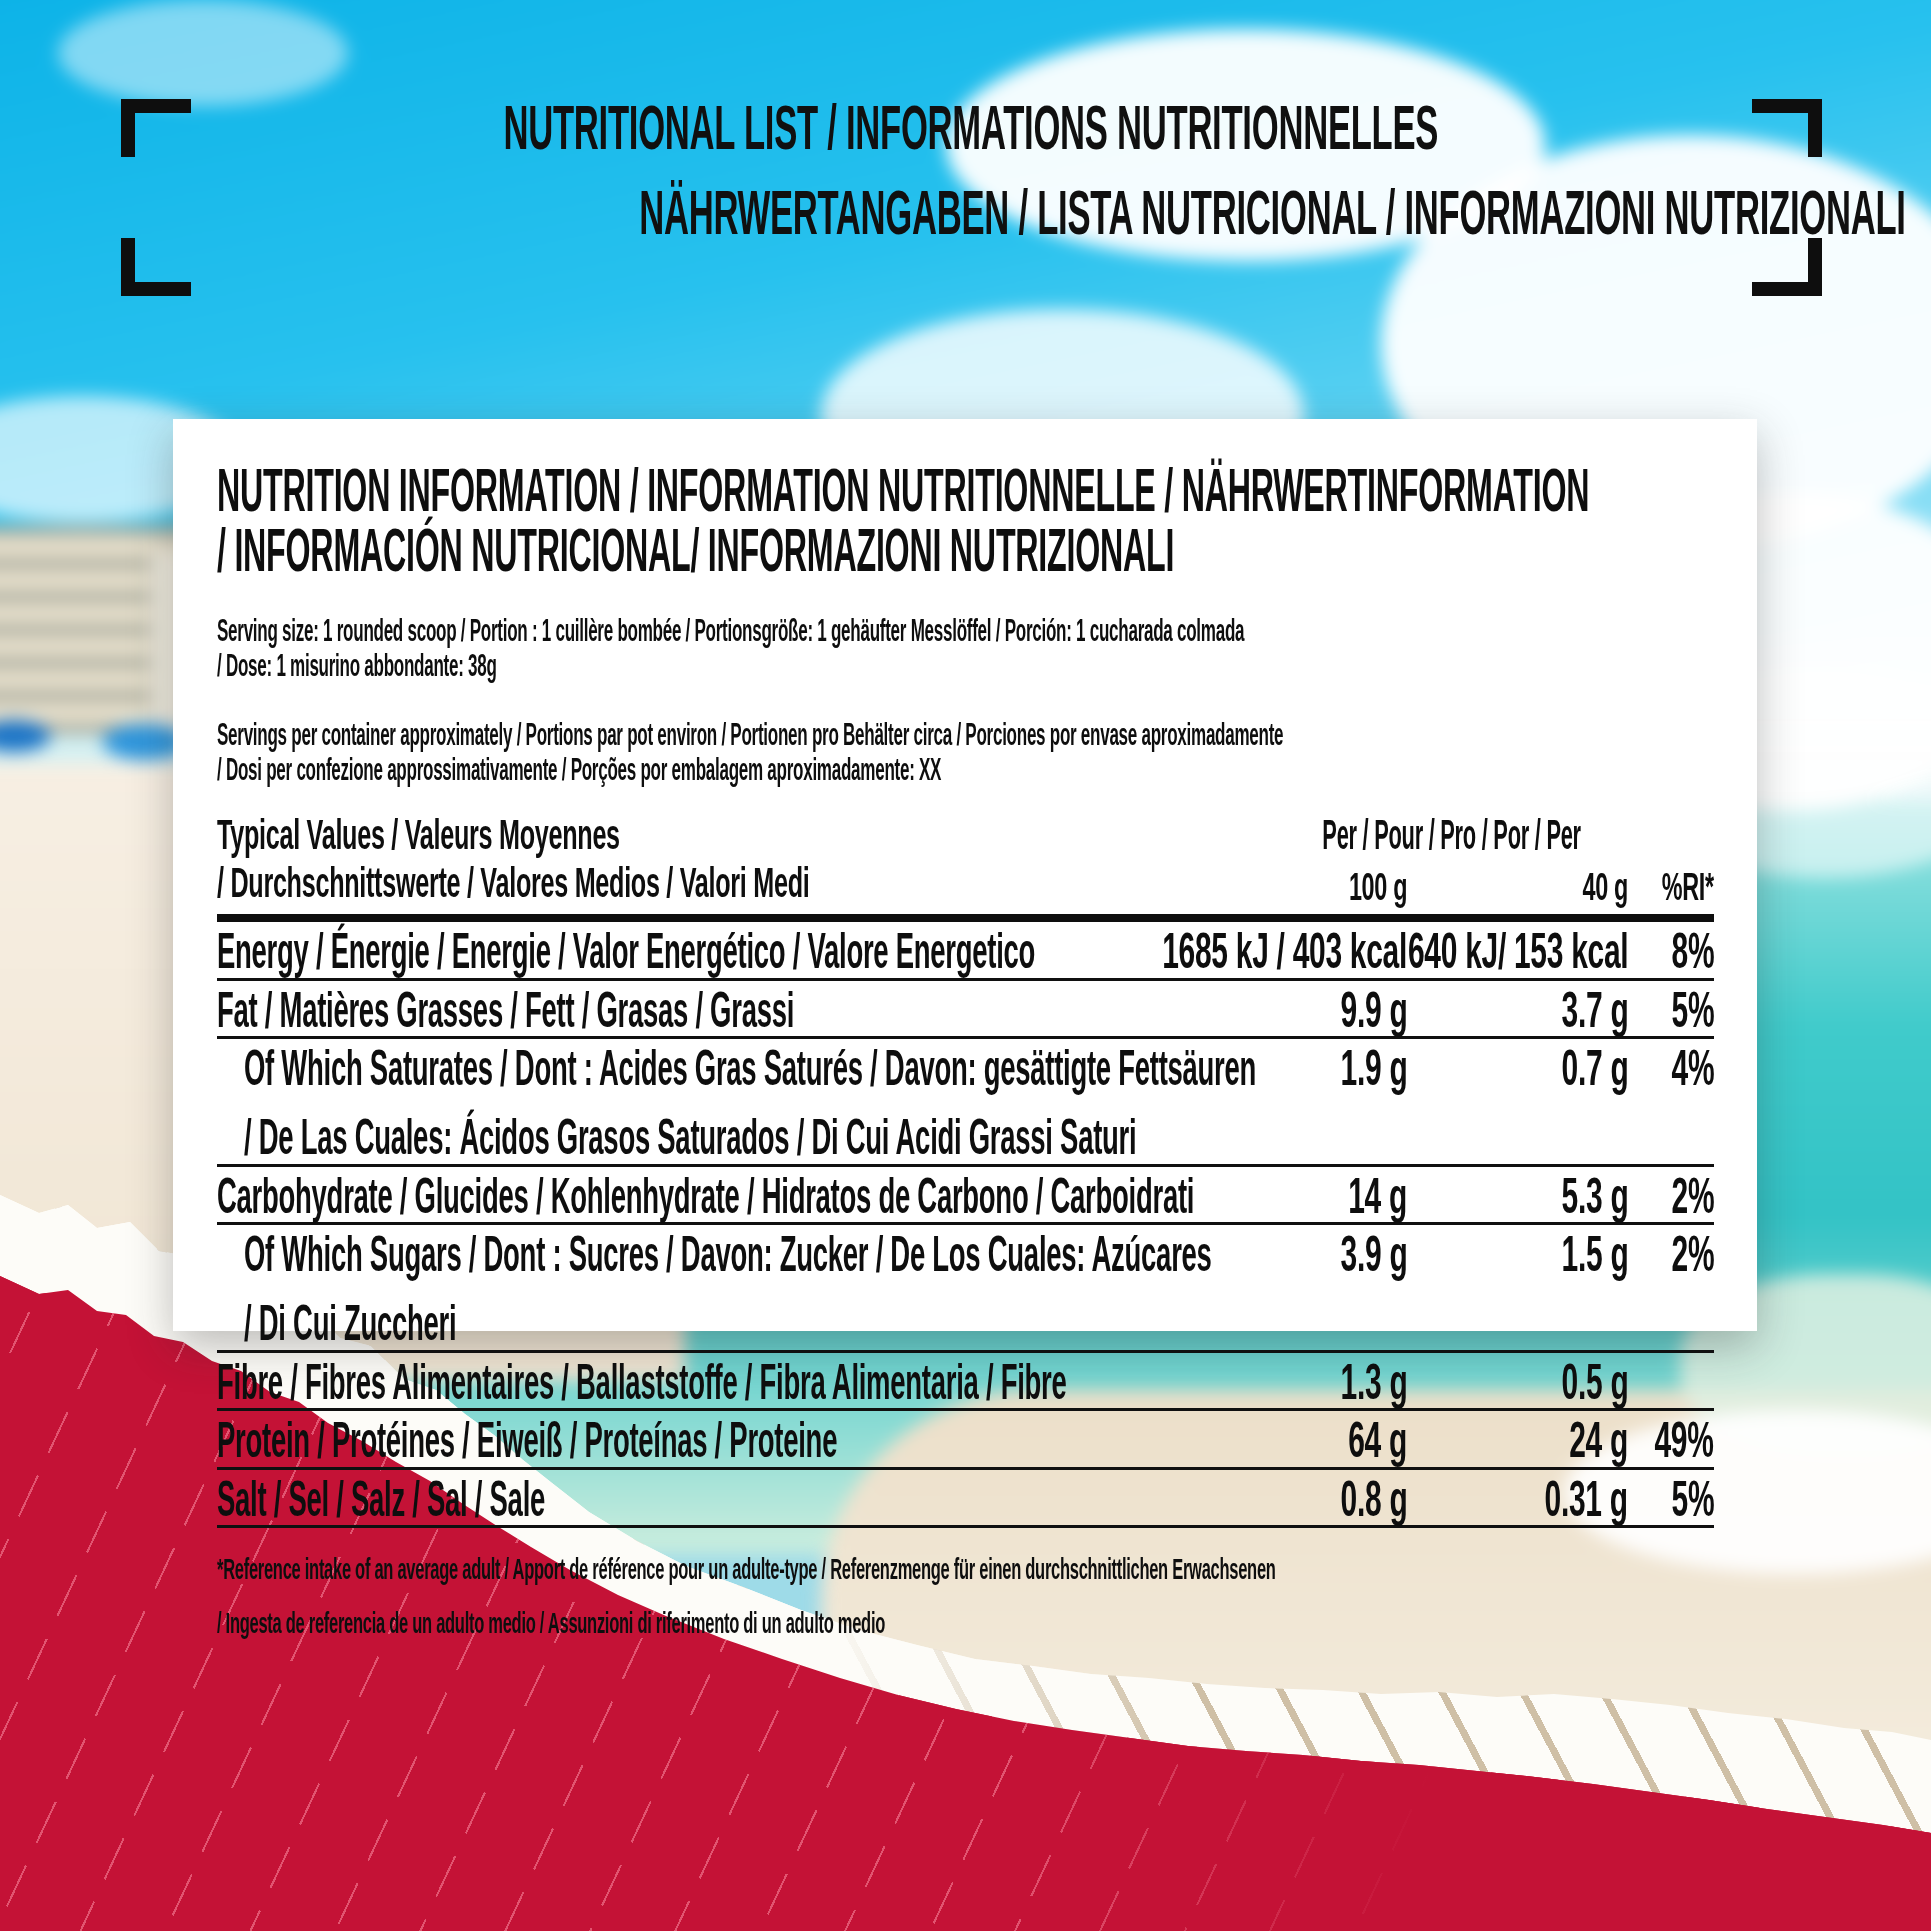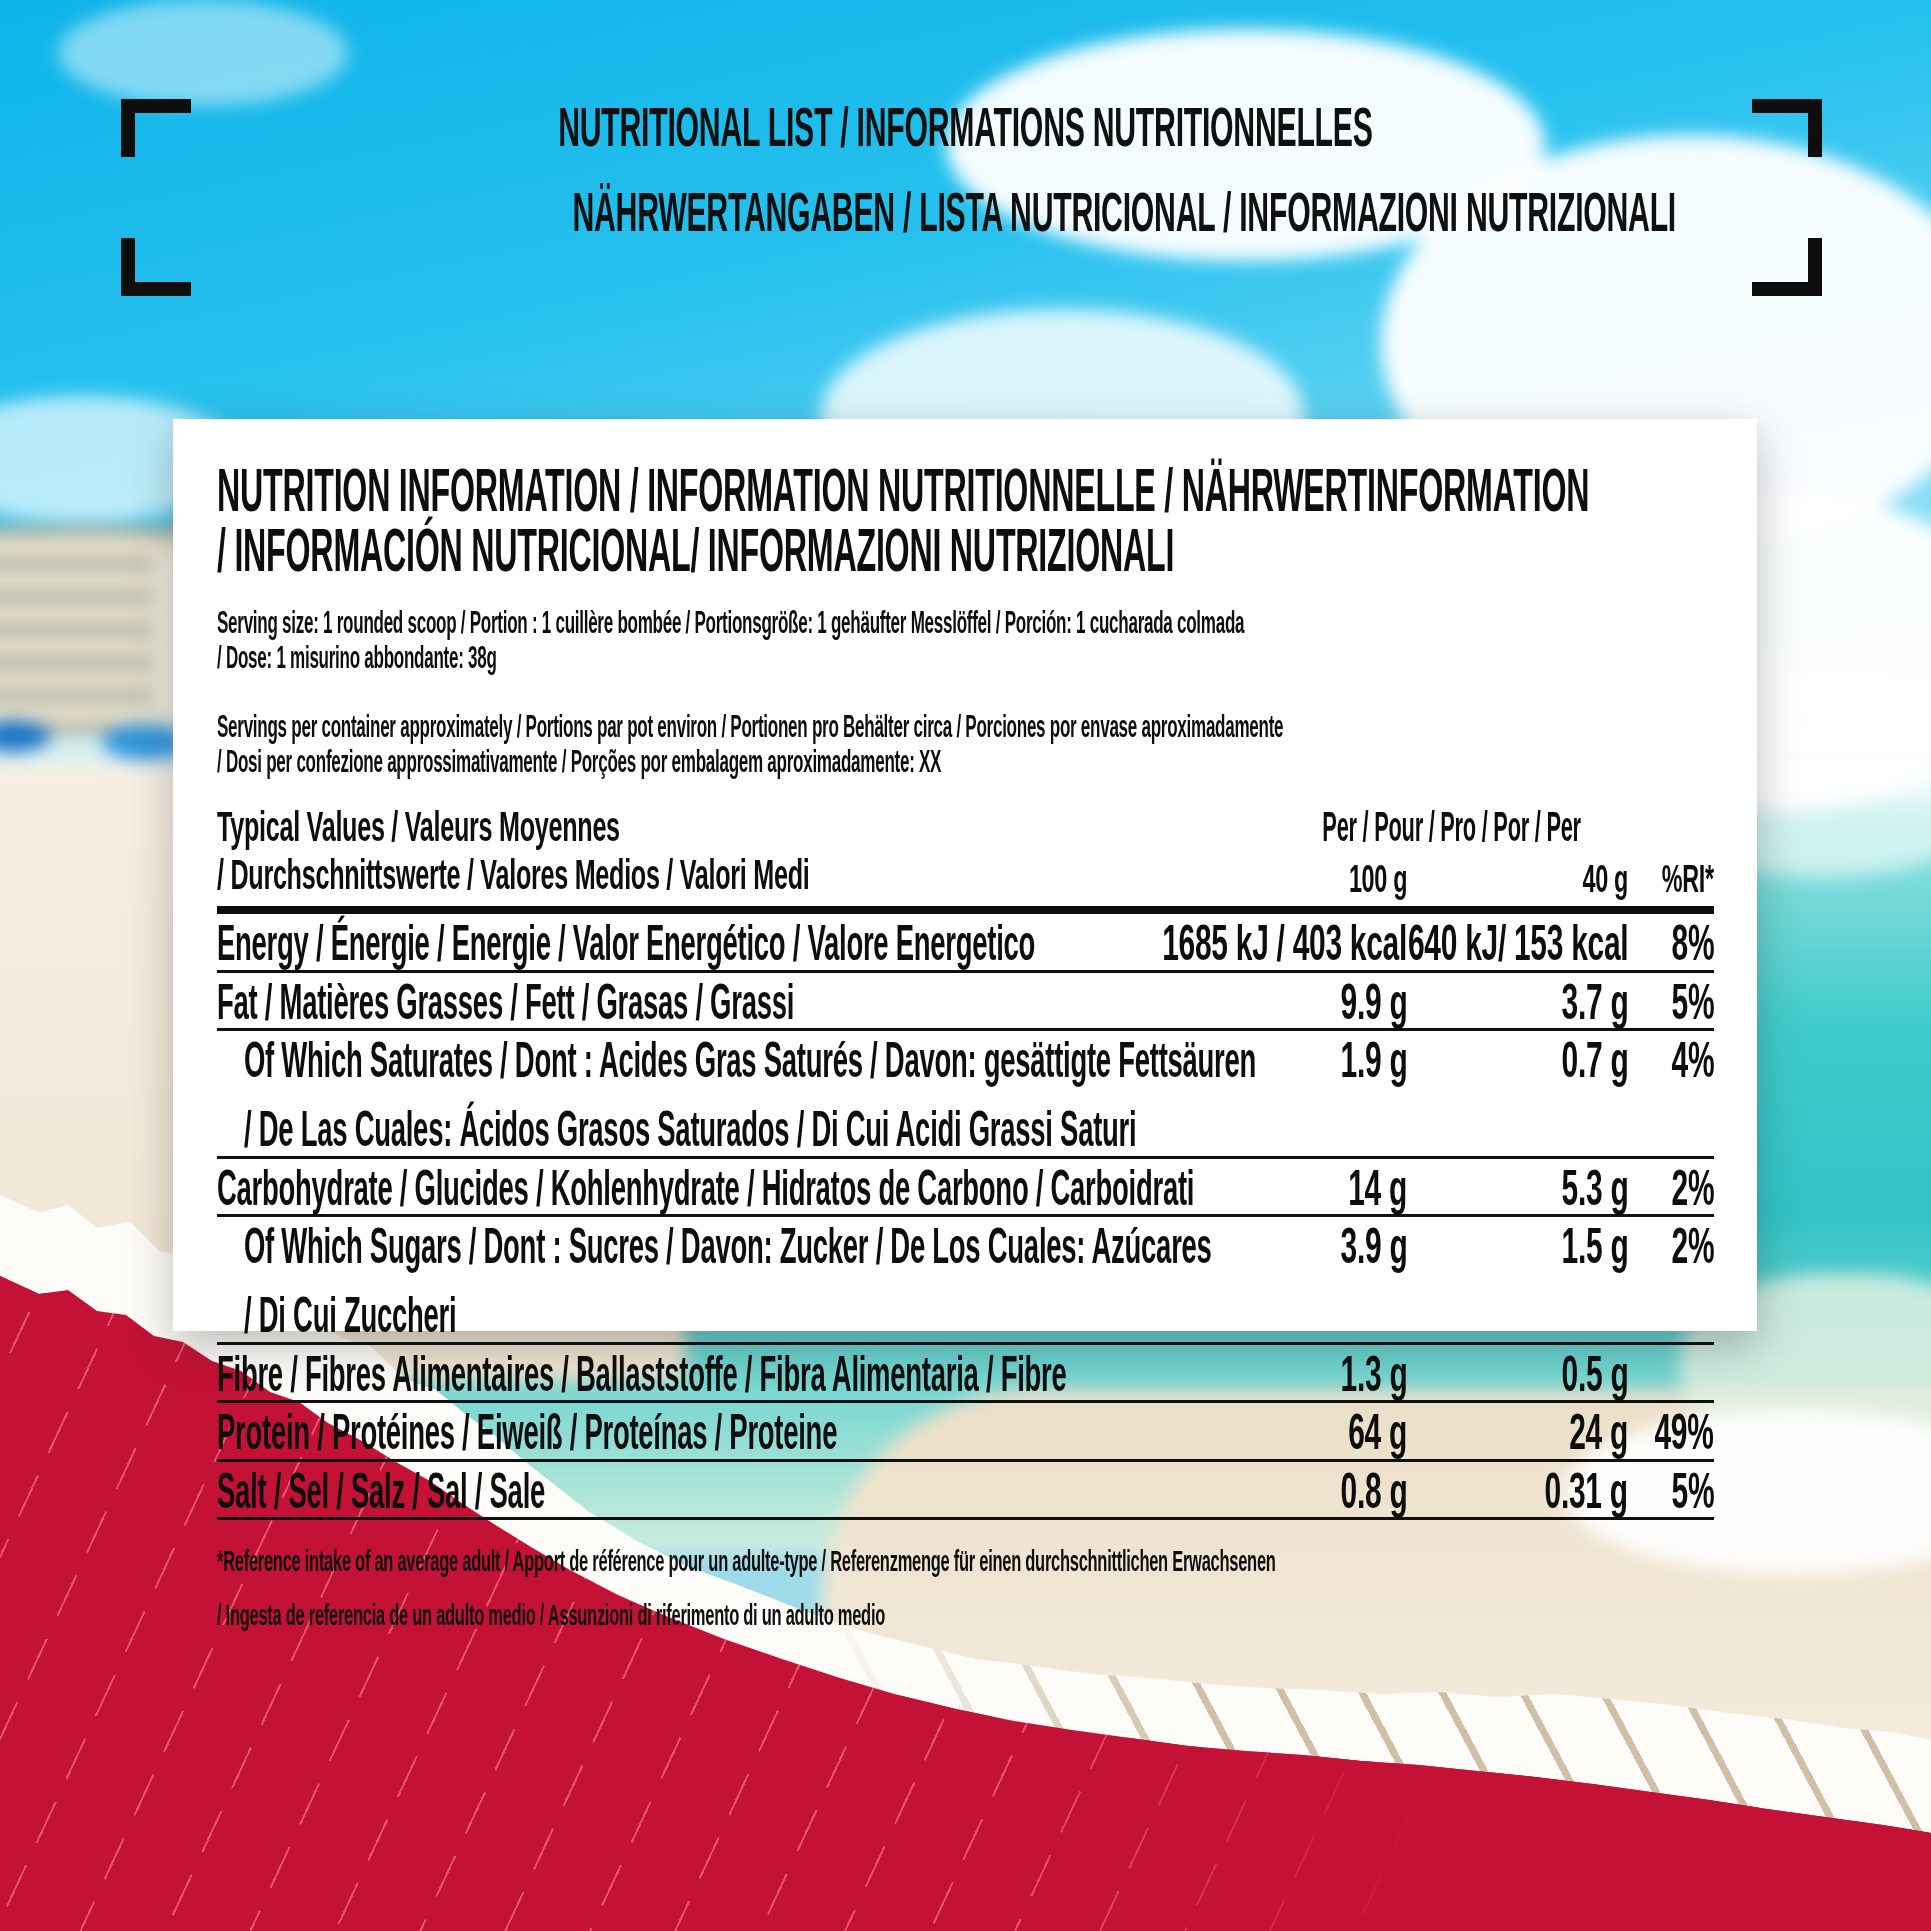--- a/index.html
+++ b/index.html
@@ -59,34 +59,34 @@
       repeating-linear-gradient(115deg,rgba(255,140,160,0) 0 41px,rgba(255,150,170,.5) 41px 43px,rgba(255,140,160,0) 43px 77px);
     clip-path:polygon(0px 1276px,39px 1294px,68px 1290px,97px 1311px,126px 1315px,154px 1336px,183px 1342px,212px 1361px,241px 1371px,270px 1392px,299px 1402px,328px 1423px,362px 1441px,396px 1462px,430px 1481px,463px 1504px,497px 1526px,531px 1547px,570px 1570px,618px 1595px,666px 1616px,724px 1639px,782px 1659px,840px 1678px,898px 1695px,956px 1709px,1014px 1721px,1072px 1730px,1130px 1738px,1188px 1746px,1246px 1751px,1303px 1755px,1361px 1761px,1419px 1765px,1477px 1771px,1535px 1777px,1593px 1784px,1651px 1792px,1709px 1800px,1767px 1809px,1825px 1817px,1883px 1825px,1931px 1833px,1931px 1931px,0px 1931px);}
 
   
   .cx,.cxr,.cxc{display:inline-block;white-space:nowrap;letter-spacing:-0.5px;}
   .cx{transform:scaleX(var(--cx,.55));transform-origin:0 0;}
   .cxc{transform:scaleX(var(--cx,.52));transform-origin:50% 0;}
 
   
   .headline{position:absolute;left:121px;top:85px;width:1688px;text-align:center;
-            font-weight:bold;font-size:55px;line-height:85px;color:#101010;}
+            font-weight:bold;font-size:63px;line-height:85px;color:#101010;}
   .corner{position:absolute;width:56px;height:44px;}
   .corner.tl{left:121px;top:99px;border-left:14.5px solid #0e0e0e;border-top:14.5px solid #0e0e0e;}
   .corner.bl{left:121px;top:238px;border-left:14.5px solid #0e0e0e;border-bottom:14.5px solid #0e0e0e;}
   .corner.tr{left:1752px;top:99px;border-right:14.5px solid #0e0e0e;border-top:14.5px solid #0e0e0e;}
   .corner.br{left:1752px;top:238px;border-right:14.5px solid #0e0e0e;border-bottom:14.5px solid #0e0e0e;}
 
   
   .card{position:absolute;left:173px;top:419px;width:1584px;height:912px;background:#ffffff;
         box-shadow:0 15.4px 42px rgba(40,40,40,.30);box-sizing:border-box;
         padding:41px 43px 0 44px;font-weight:bold;}
   .card-title{font-size:62px;line-height:60px;}
   .card-title .cx{display:block;--cx:.52;}
-  .para{font-size:31px;line-height:35px;margin-top:25px;}
+  .para{font-size:31px;line-height:35px;margin-top:33px;}
   .para .cx{display:block;--cx:.55;}
   .para+.para{margin-top:34px;}
 
   .ntable{margin-top:18px;}
   .thead{position:relative;border-bottom:8.7px solid #0e0e0e;padding:5.8px 0 7.7px;
          font-size:42px;line-height:48px;}
   .thead .lbl .cx{display:block;--cx:.6;}
   .per-wrap{position:absolute;right:-221px;top:5.8px;width:966px;text-align:center;font-size:42px;}
   .colhead{position:absolute;top:58px;font-size:39px;transform:scaleX(.6);transform-origin:100% 0;
            white-space:nowrap;letter-spacing:-0.5px;}

